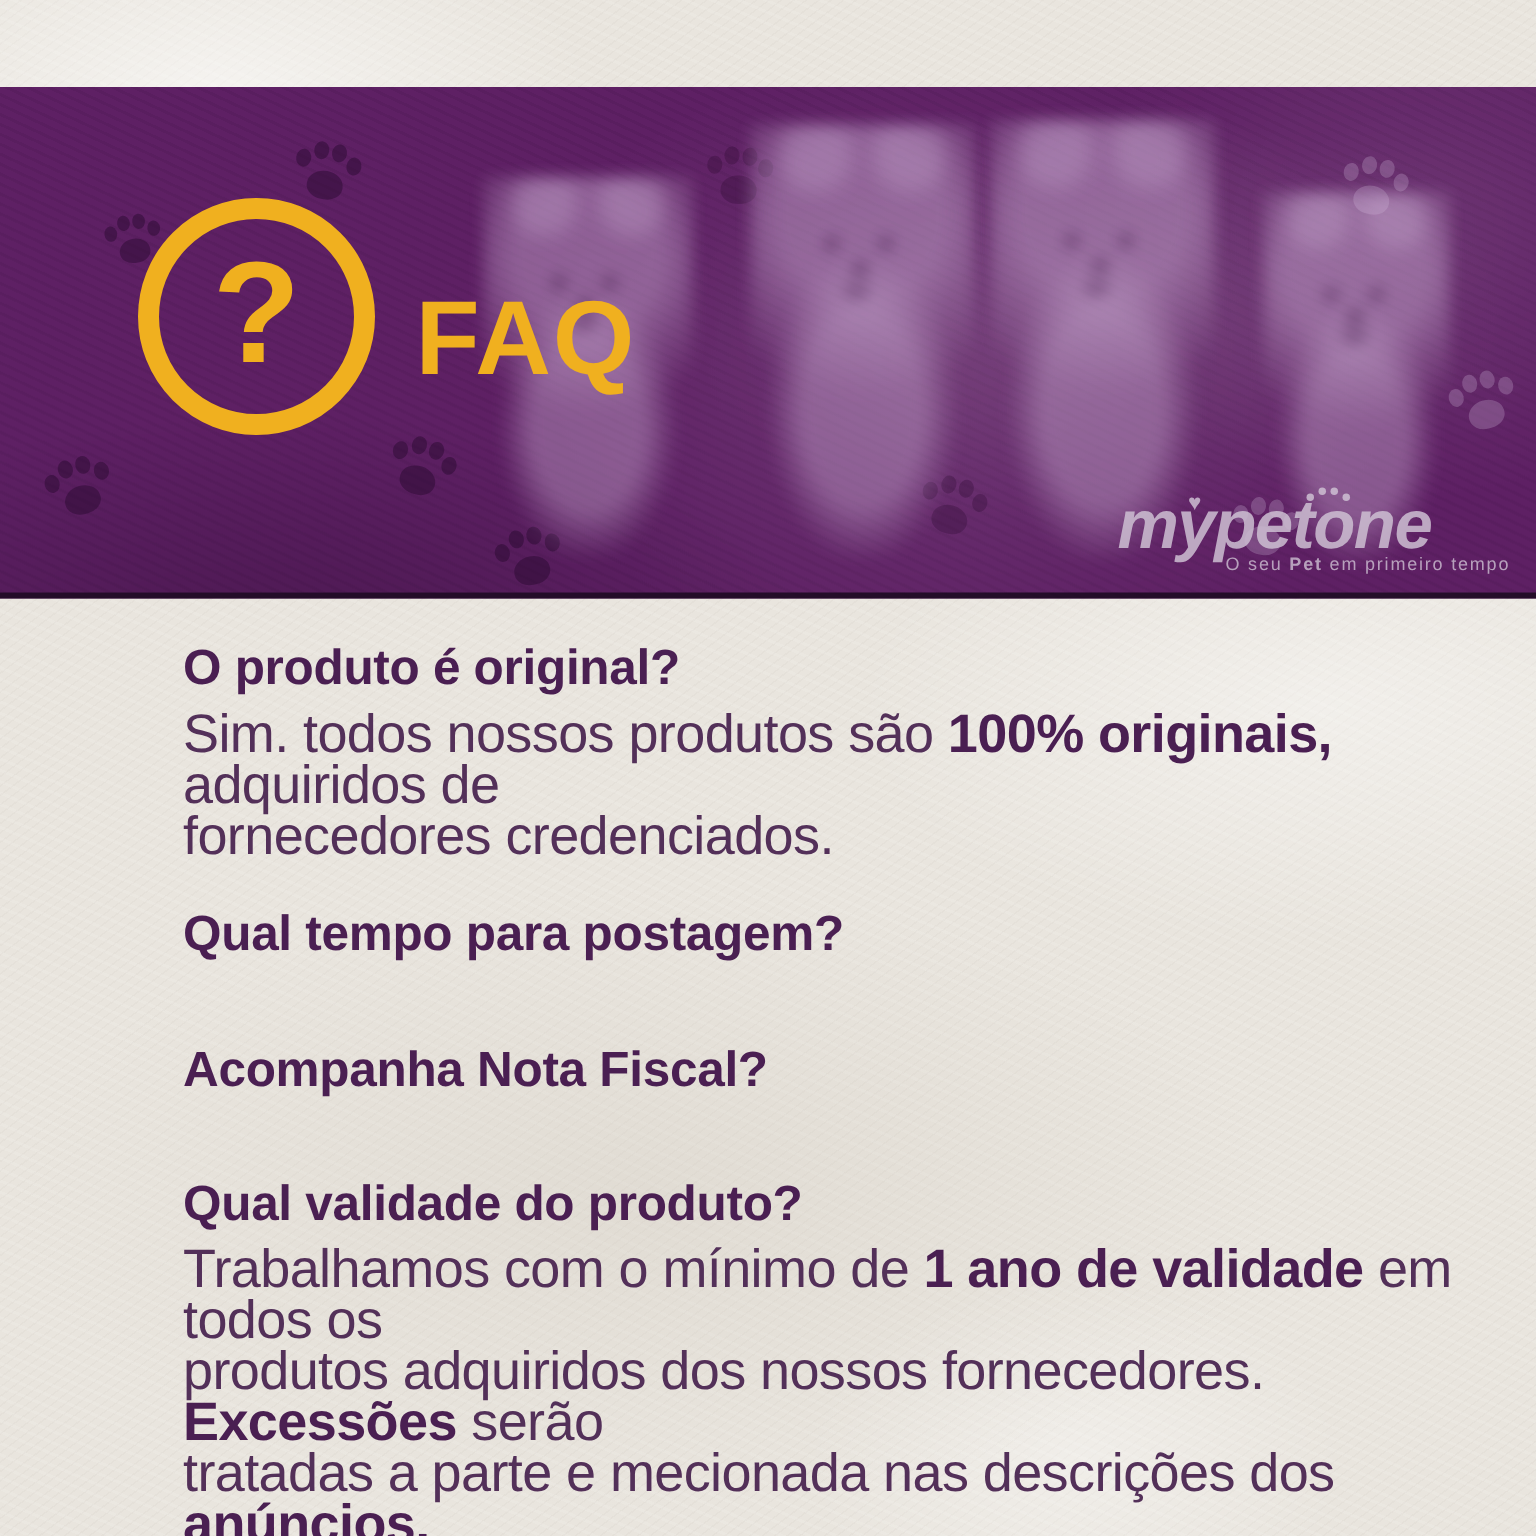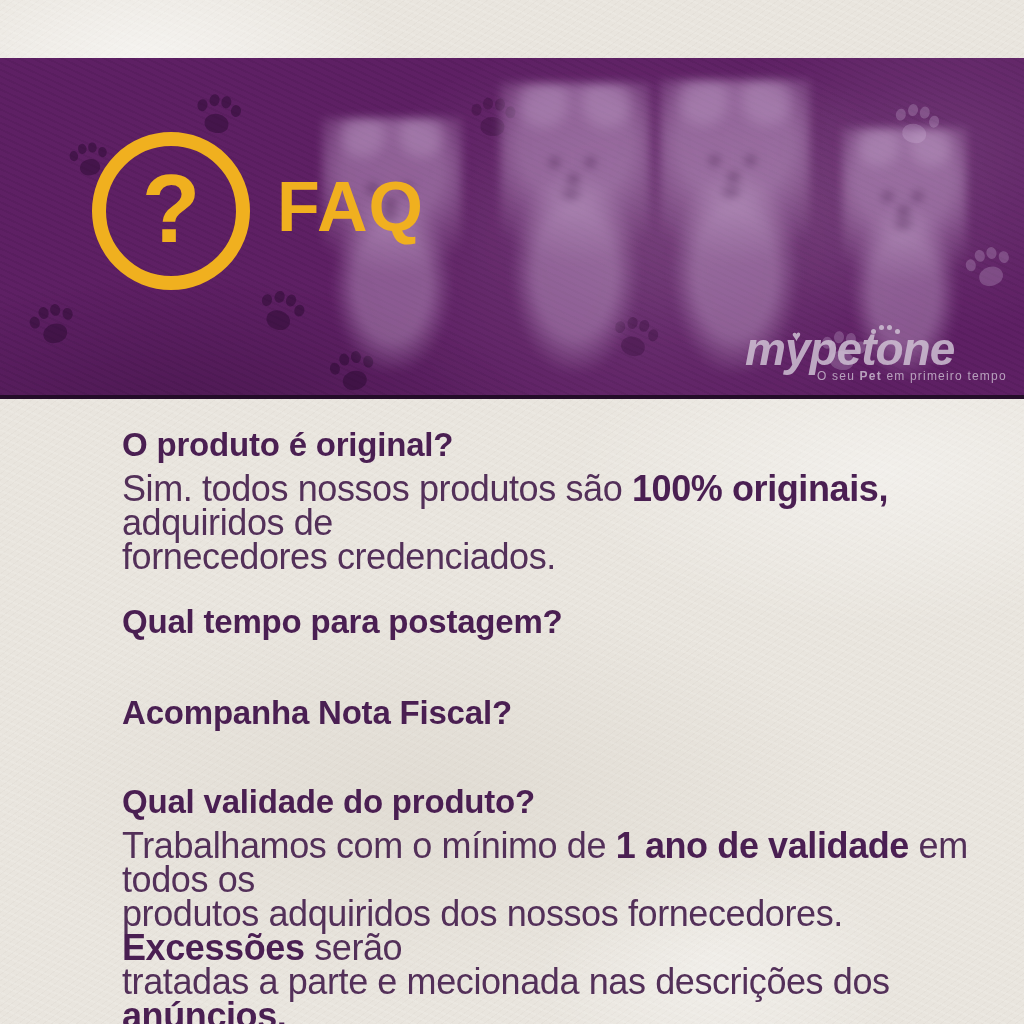--- a/index.html
+++ b/index.html
@@ -42,21 +42,21 @@
   .qbadge{
     position:absolute;left:92px;top:74px;width:158px;height:158px;
     border:14px solid var(--accent-yellow);border-radius:50%;
     display:flex;align-items:center;justify-content:center;
   }
   .qmark{
     color:var(--accent-yellow);font-size:96px;font-weight:700;line-height:1;
     margin-top:-4px;
   }
   .faq-title{
-    position:absolute;left:277px;top:114px;
+    position:absolute;left:277px;top:132px;
     color:var(--accent-yellow);font-size:70px;font-weight:700;line-height:70px;letter-spacing:1px;
   }
   
   .dog{
     position:absolute;filter:blur(5px);opacity:.8;
     background:
       radial-gradient(circle at 29% 7%, rgba(208,180,216,.40) 0 6%, transparent 11%),
       radial-gradient(circle at 71% 7%, rgba(208,180,216,.40) 0 6%, transparent 11%),
       radial-gradient(circle at 50% 21%, rgba(216,190,224,.50) 0 23%, rgba(216,190,224,.24) 36%, transparent 50%),
       radial-gradient(ellipse 48% 40% at 50% 66%, rgba(208,180,216,.48) 0 55%, rgba(208,180,216,.20) 74%, transparent 90%);

